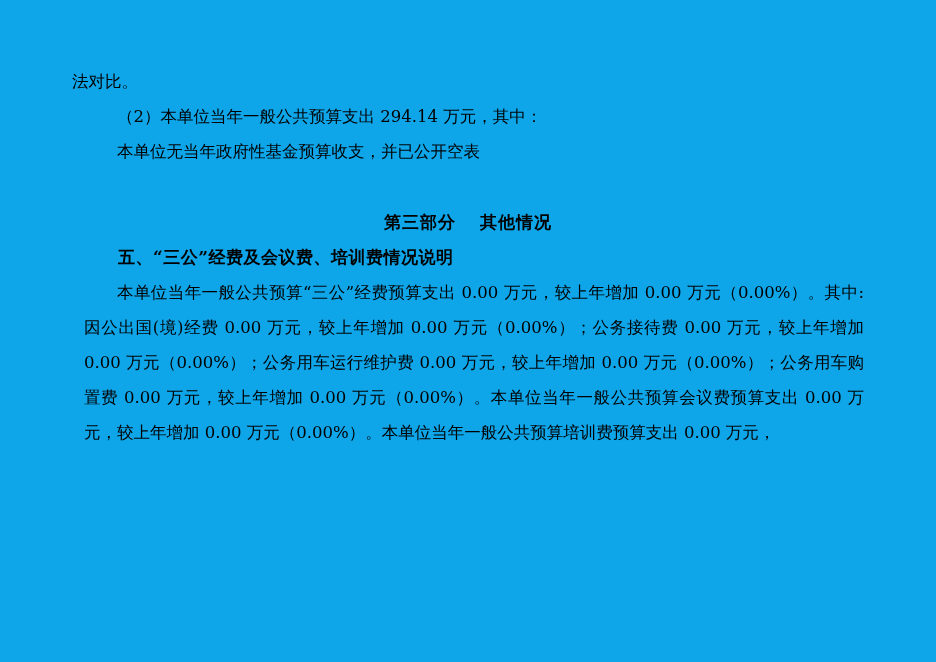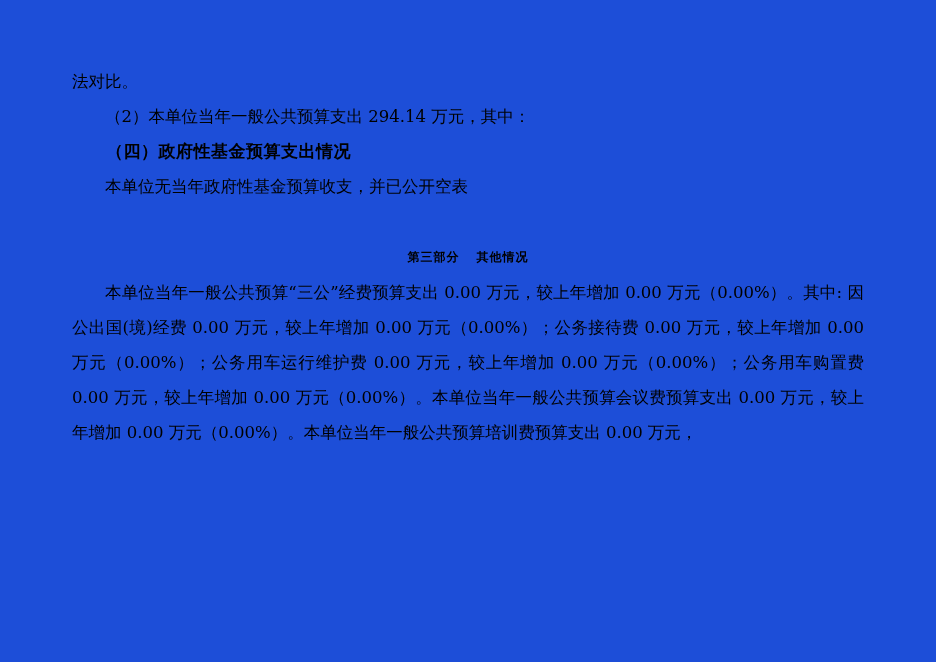--- a/index.html
+++ b/index.html
@@ -11,77 +11,78 @@
     width: 936px;
     height: 662px;
     font-family: "DejaVu Serif", "Liberation Serif", serif;
     color: #000000;
     overflow: hidden;
   }
   .page {
     position: relative;
     width: 936px;
     height: 662px;
-    background: #1d4ed8;
+    background: #0ea5e9;
     box-sizing: border-box;
     padding: 64px 72px 0 72px;
   }
   .doc-body {
     font-size: 16.5px;
     line-height: 35px;
     text-align: justify;
     text-justify: inter-ideograph;
   }
   .para {
     margin: 0;
     text-align: justify;
     text-justify: inter-ideograph;
   }
   .indent {
     text-indent: 2em;
+    margin-left: 12px;
   }
   .center {
     text-align: center;
   }
   .spacer-lg {
     height: 36px;
   }
   .section-title {
     font-weight: bold;
     font-size: 17px;
     letter-spacing: 0.5px;
   }
   .part-title {
     font-weight: bold;
-    font-size: 12px;
+    font-size: 17px;
     letter-spacing: 1px;
   }
   .gap-words {
     display: inline-block;
     width: 1.4em;
   }
 </style>
 </head>
 <body>
 
 <div class="page">
   <div class="doc-body">
 
     <p class="para">法对比。</p>
 
     <p class="para indent">（2）本单位当年一般公共预算支出 294.14 万元，其中：</p>
 
 
-    <p class="para indent section-title">（四）政府性基金预算支出情况</p>
 
     <p class="para indent">本单位无当年政府性基金预算收支，并已公开空表</p>
 
 
 
     <div class="spacer-lg"></div>
 
     <p class="para center part-title"><span>第三部分</span><span class="gap-words"></span><span>其他情况</span></p>
 
+    <p class="para indent section-title">五、“三公”经费及会议费、培训费情况说明</p>
 
     <p class="para indent">本单位当年一般公共预算“三公”经费预算支出 0.00 万元，较上年增加 0.00 万元（0.00%）。其中: 因公出国(境)经费 0.00 万元，较上年增加 0.00 万元（0.00%）；公务接待费 0.00 万元，较上年增加 0.00 万元（0.00%）；公务用车运行维护费 0.00 万元，较上年增加 0.00 万元（0.00%）；公务用车购置费 0.00 万元，较上年增加 0.00 万元（0.00%）。本单位当年一般公共预算会议费预算支出 0.00 万元，较上年增加 0.00 万元（0.00%）。本单位当年一般公共预算培训费预算支出 0.00 万元，</p>
 
   </div>
 </div>
 
 </body></html>

